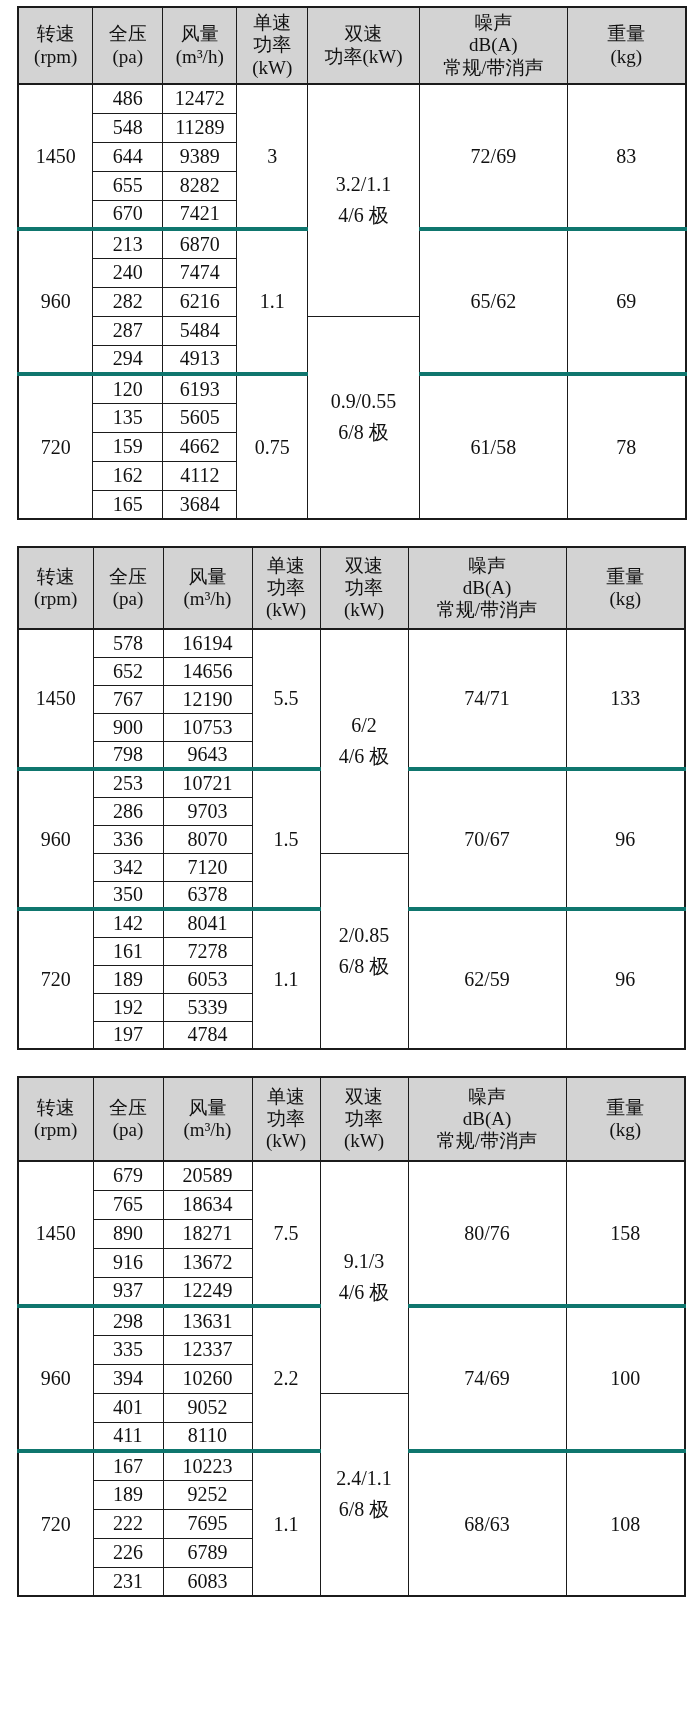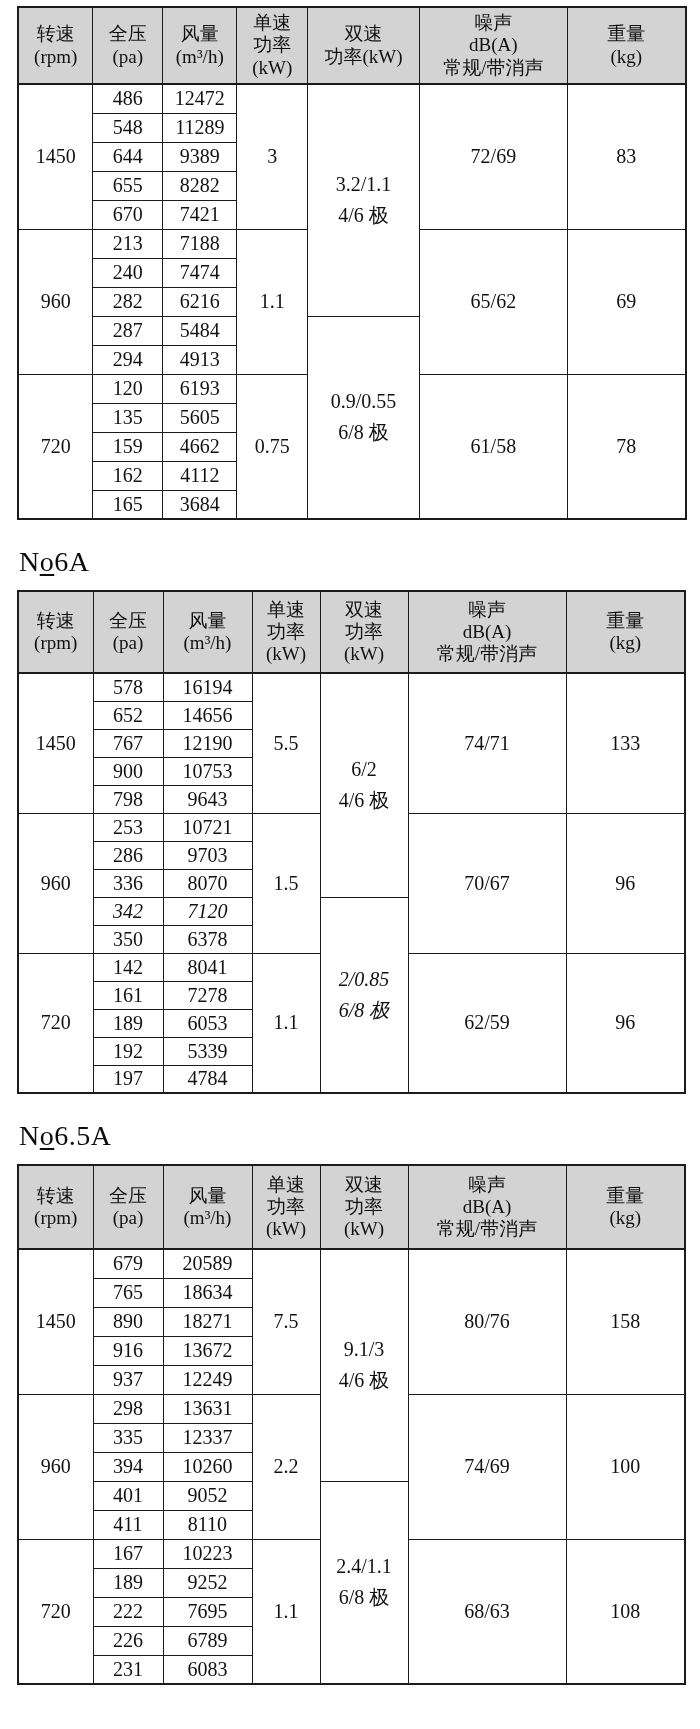--- a/index.html
+++ b/index.html
@@ -36,21 +36,21 @@
     font-size:19px;
     line-height:1.18;
     border-bottom:2px solid #1b1b1b;
     padding:4px 1px;
   }
   table.spec td{
     font-size:20px;
     background:#ffffff;
   }
   td.shaded{ background:#d3d3d3; }
-  tr.group-start > td{ border-top:1px solid #0f766e; }
+  tr.group-start > td{ border-top:4px solid #0f766e; }
   td.dual{ font-size:19px; line-height:1.55; background:#ffffff; }
   td.noise, td.weight{ font-size:19px; }
 </style>
 </head>
 <body>
 
 <div class="page">
 
   <div class="tbl-section">
     <table class="spec">
@@ -96,21 +96,21 @@
             <td class="pressure">655</td>
             <td class="volume">8282</td>
           </tr>
           <tr style="height: 29px;">
             <td class="pressure">670</td>
             <td class="volume">7421</td>
           </tr>
           <tr class="group-start" style="height: 29px;">
             <td class="rpm shaded" rowspan="5">960</td>
             <td class="pressure shaded">213</td>
-            <td class="volume shaded">7188</td>
+            <td class="volume shaded">6870</td>
             <td class="single shaded" rowspan="5">1.1</td>
             <td class="noise shaded" rowspan="5">65/62</td>
             <td class="weight shaded" rowspan="5">69</td>
           </tr>
           <tr style="height: 29px;">
             <td class="pressure shaded">240</td>
             <td class="volume shaded">7474</td>
           </tr>
           <tr style="height: 29px;">
             <td class="pressure shaded">282</td>
@@ -147,21 +147,20 @@
           </tr>
           <tr style="height: 29px;">
             <td class="pressure">165</td>
             <td class="volume">3684</td>
           </tr>
         </tbody>
       </table>
   </div>
 
   <div class="tbl-section">
-    <h2 class="tbl-title"><span>N</span><span class="u">o</span><span>6A</span></h2>
     <table class="spec">
         <colgroup>
           <col style="width: 75px;">
           <col style="width: 70px;">
           <col style="width: 89px;">
           <col style="width: 68px;">
           <col style="width: 88px;">
           <col style="width: 158px;">
           <col style="width: 119px;">
         </colgroup>
@@ -211,21 +210,21 @@
             <td class="weight shaded" rowspan="5">96</td>
           </tr>
           <tr style="height: 28px;">
             <td class="pressure shaded">286</td>
             <td class="volume shaded">9703</td>
           </tr>
           <tr style="height: 28px;">
             <td class="pressure shaded">336</td>
             <td class="volume shaded">8070</td>
           </tr>
-          <tr style="height: 28px; font-style: italic;">
+          <tr style="height: 28px;">
             <td class="pressure shaded">342</td>
             <td class="volume shaded">7120</td>
             <td class="dual" rowspan="7"><span>2/0.85</span><br><span>6/8 极</span></td>
           </tr>
           <tr style="height: 28px;">
             <td class="pressure shaded">350</td>
             <td class="volume shaded">6378</td>
           </tr>
           <tr class="group-start" style="height: 28px;">
             <td class="rpm" rowspan="5">720</td>
@@ -249,21 +248,20 @@
           </tr>
           <tr style="height: 28px;">
             <td class="pressure">197</td>
             <td class="volume">4784</td>
           </tr>
         </tbody>
       </table>
   </div>
 
   <div class="tbl-section">
-    <h2 class="tbl-title"><span>N</span><span class="u">o</span><span>6.5A</span></h2>
     <table class="spec">
         <colgroup>
           <col style="width: 75px;">
           <col style="width: 70px;">
           <col style="width: 89px;">
           <col style="width: 68px;">
           <col style="width: 88px;">
           <col style="width: 158px;">
           <col style="width: 119px;">
         </colgroup>

